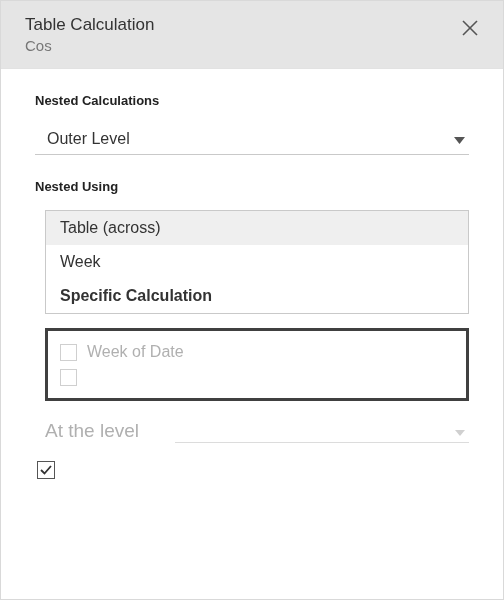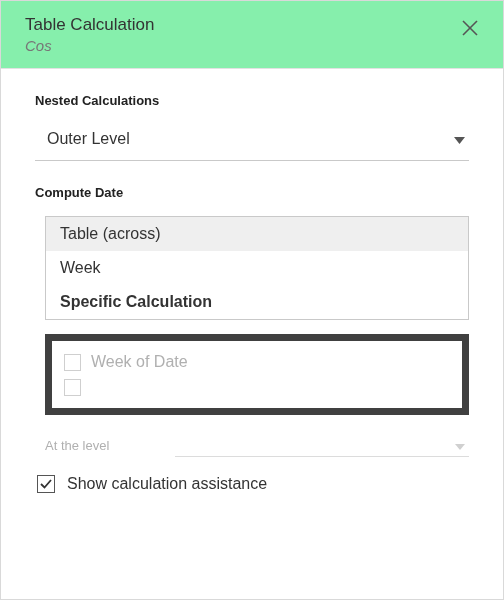--- a/index.html
+++ b/index.html
@@ -11,41 +11,40 @@
     }
     .dialog {
       width: 100%;
       height: 100%;
       border: 1px solid #d9d9d9;
       background: #fff;
       display: flex;
       flex-direction: column;
     }
     .header {
-      background: #86efac;
+      background: #e5e5e5;
       border-bottom: 1px solid #e2e2e2;
       padding: 14px 20px 14px 24px;
       display: flex;
       justify-content: space-between;
       align-items: flex-start;
     }
     .header-titles {
       display: flex;
       flex-direction: column;
     }
     .title {
       font-size: 17px;
       color: #333;
       font-weight: 400;
     }
     .subtitle {
       font-size: 15px;
       color: #777;
       margin-top: 2px;
-      font-style: italic;
     }
     .close-btn {
       background: none;
       border: none;
       cursor: pointer;
       padding: 4px;
       display: flex;
       align-items: center;
       justify-content: center;
     }
@@ -57,21 +56,21 @@
       font-size: 13px;
       font-weight: 700;
       color: #222;
       margin-bottom: 16px;
     }
     .dropdown {
       display: flex;
       align-items: center;
       justify-content: space-between;
       border-bottom: 1px solid #c9c9c9;
-      padding: 6px 4px 12px 12px;
+      padding: 6px 4px 6px 12px;
       margin-bottom: 24px;
       cursor: pointer;
     }
     .dropdown-text {
       font-size: 16px;
       color: #333;
     }
     .caret {
       display: inline-block;
     }
@@ -85,21 +84,21 @@
       color: #333;
       cursor: pointer;
     }
     .compute-item.selected {
       background: #efefef;
     }
     .compute-item.bold {
       font-weight: 700;
     }
     .dim-box {
-      border: 7px solid #404040;
+      border: 3px solid #404040;
       margin: 0 0 18px 10px;
       padding: 8px 10px;
     }
     .dim-row {
       display: flex;
       align-items: center;
       padding: 4px 2px;
       gap: 10px;
     }
     .dim-check {
@@ -113,21 +112,21 @@
       font-size: 16px;
       color: #b0b0b0;
     }
     .disabled-row {
       display: flex;
       align-items: center;
       margin: 0 0 16px 10px;
       gap: 14px;
     }
     .disabled-label {
-      font-size: 13px;
+      font-size: 19px;
       color: #b0b0b0;
       flex-shrink: 0;
       min-width: 116px;
     }
     .disabled-select {
       flex: 1;
       border-bottom: 1px solid #dcdcdc;
       height: 24px;
       display: flex;
       justify-content: flex-end;
@@ -181,21 +180,21 @@
 
     <div class="dropdown">
       <span class="dropdown-text">Outer Level</span>
       <span class="caret">
         <svg width="11" height="7" viewBox="0 0 11 7">
             <polygon points="0,0 11,0 5.5,7" fill="#555"></polygon>
           </svg>
       </span>
     </div>
 
-    <div class="section-heading">Compute Date</div>
+    <div class="section-heading">Nested Using</div>
 
     <div class="compute-list">
       <div class="compute-item selected">Table (across)</div>
       <div class="compute-item">Week</div>
       <div class="compute-item bold">Specific Calculation</div>
     </div>
 
     <div class="dim-box">
       <div class="dim-row">
         <span class="dim-check"></span>
@@ -217,17 +216,16 @@
       </div>
     </div>
 
 
     <div class="show-assist">
       <span class="checkbox">
         <svg width="14" height="14" viewBox="0 0 14 14">
           <polyline points="2,7 5.5,10.5 12,3" fill="none" stroke="#333" stroke-width="1.8"></polyline>
         </svg>
       </span>
-      <span class="assist-label">Show calculation assistance</span>
     </div>
 
   </div>
 </div>
 
 </body></html>

